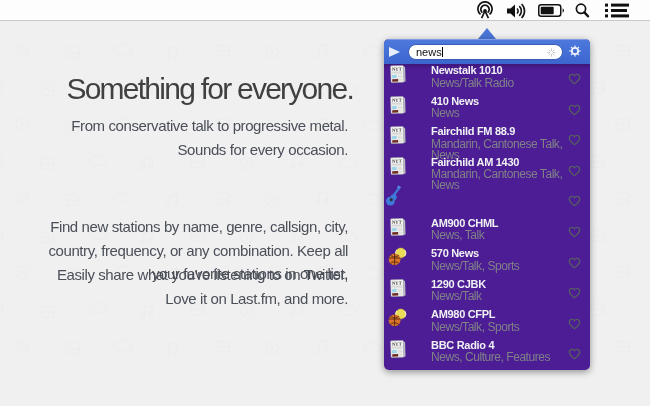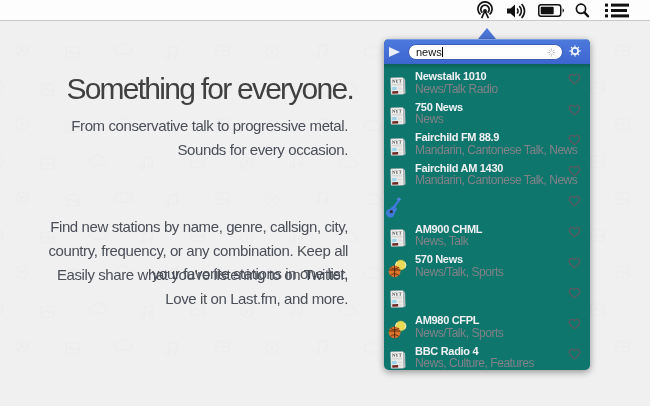--- a/index.html
+++ b/index.html
@@ -22,37 +22,37 @@
   .p1 { top:114px; }
   .p2 { top:182px;margin-top:33px; }
   .p3 { top:263px; }
 
   
   .pop { position:absolute; left:384px; top:28px; width:206px; z-index:10; }
   .arrow { position:absolute; left:94px; top:0; width:0; height:0;
            border-left:9px solid transparent; border-right:9px solid transparent;
            border-bottom:11px solid #4a74d6; }
   .panel { position:absolute; left:0; top:11px; width:206px; height:331px;
-           border-radius:5px; overflow:hidden; background:#0f766e;
+           border-radius:5px; overflow:hidden; background:#4c1d95;
            box-shadow:0 2px 7px rgba(0,0,0,0.4); }
   .phead { position:relative; width:206px; height:25px;
            background:linear-gradient(#4d78dc, #3c66cf);
            border-top:1px solid #7e9ce6; }
   .play { position:absolute; left:5px; top:7px; width:0; height:0;
           border-top:5px solid transparent; border-bottom:5px solid transparent;
           border-left:11px solid #e9eefa; }
   .field { position:absolute; left:24px; top:4px; width:155px; height:16px;
            background:#fff; border-radius:8px; border:1px solid #3a5cb4;
            font-size:11px; color:#111; line-height:14px; padding-left:7px; }
   .cursor { display:inline-block; width:1px; height:10px; background:#000; vertical-align:-1px; }
   .spin { position:absolute; right:6px; top:4px; color:#b5b5b5; font-size:9px; }
   .gear { position:absolute; right:9px; top:5px; }
 
   .list { position:absolute; left:0; top:25px; width:206px; background:linear-gradient(180deg, rgba(0,0,0,0.20), rgba(0,0,0,0) 5px); }
-  .row { height:30.55px; display:flex; align-items:flex-end; padding-left:5px; position:relative; }
+  .row { height:30.55px; display:flex; align-items:flex-start; padding-left:5px; position:relative;gap:16px; }
   .ric { width:17px; height:19px; flex:0 0 17px; margin-right:9px; position:relative; }
   .rtxt { flex:1; min-width:0; }
   .rt { font-size:11px; font-weight:bold; color:#f0f1f3; line-height:12px; letter-spacing:-0.3px; }
   .rs { font-size:12px; color:#808287; line-height:11px; margin-top:1.5px; letter-spacing:-0.45px; }
   .heart { position:absolute; right:9px; top:50%; margin-top:-6px; }
 </style>
 </head>
 <body>
 
 <svg class="pattern" viewBox="0 0 650 384">
@@ -197,21 +197,21 @@
      <rect x="8.4" y="10.8" width="5" height="0.8" fill="#d5d5d5"></rect>
      <rect x="8.4" y="12.2" width="5" height="0.8" fill="#d5d5d5"></rect>
      <rect x="8.4" y="13.6" width="5" height="0.8" fill="#d5d5d5"></rect>
      <rect x="3" y="15" width="6" height="2.6" fill="#6e2a20"></rect>
      <rect x="9.8" y="15.2" width="3.6" height="0.8" fill="#d5d5d5"></rect>
      <rect x="9.8" y="16.6" width="3.6" height="0.8" fill="#d5d5d5"></rect>
    </g>
  </svg>
           </div>
           <div class="rtxt">
-            <div class="rt">750 News</div>
+            <div class="rt">410 News</div>
             <div class="rs">News</div>
           </div>
           <svg class="heart" width="13" height="12" viewBox="0 0 14 13">
   <path d="M7 11.6C4.2 9.6 1.4 7.4 1.4 4.7 1.4 2.9 2.8 1.5 4.4 1.5c1 0 2 0.5 2.6 1.4 0.6-0.9 1.6-1.4 2.6-1.4 1.6 0 3 1.4 3 3.2 0 2.7-2.8 4.9-5.6 6.9z" fill="none" stroke="#575b62" stroke-width="1.5"></path>
           </svg>
         </div>
         <div class="row">
           <div class="ric">
             <svg width="18" height="20" viewBox="0 0 18 20" style="position:absolute;left:0;top:0;">
    <g transform="rotate(-2 9 10)">
@@ -337,20 +337,24 @@
      <rect x="3" y="10.8" width="4.6" height="3.4" fill="#9fd3e8"></rect>
      <rect x="8.4" y="10.8" width="5" height="0.8" fill="#d5d5d5"></rect>
      <rect x="8.4" y="12.2" width="5" height="0.8" fill="#d5d5d5"></rect>
      <rect x="8.4" y="13.6" width="5" height="0.8" fill="#d5d5d5"></rect>
      <rect x="3" y="15" width="6" height="2.6" fill="#6e2a20"></rect>
      <rect x="9.8" y="15.2" width="3.6" height="0.8" fill="#d5d5d5"></rect>
      <rect x="9.8" y="16.6" width="3.6" height="0.8" fill="#d5d5d5"></rect>
    </g>
  </svg>
           </div>
+          <div class="rtxt">
+            <div class="rt">1290 CJBK</div>
+            <div class="rs">News/Talk</div>
+          </div>
           <svg class="heart" width="13" height="12" viewBox="0 0 14 13">
   <path d="M7 11.6C4.2 9.6 1.4 7.4 1.4 4.7 1.4 2.9 2.8 1.5 4.4 1.5c1 0 2 0.5 2.6 1.4 0.6-0.9 1.6-1.4 2.6-1.4 1.6 0 3 1.4 3 3.2 0 2.7-2.8 4.9-5.6 6.9z" fill="none" stroke="#575b62" stroke-width="1.5"></path>
           </svg>
         </div>
         <div class="row">
           <div class="ric">
             <svg width="19" height="19" viewBox="0 0 19 19" style="position:absolute;left:-1px;top:0;">
    <circle cx="12.7" cy="6" r="5.1" fill="#e9da58" stroke="#c6b535" stroke-width="0.4"></circle>
    <path d="M8.7 2.9a5.1 5.1 0 0 0 0 6.3 M16.7 2.9a5.1 5.1 0 0 1 0 6.3" stroke="#f8f4cf" stroke-width="1" fill="none"></path>
    <circle cx="6.6" cy="12.3" r="5.9" fill="#d8742c"></circle>

